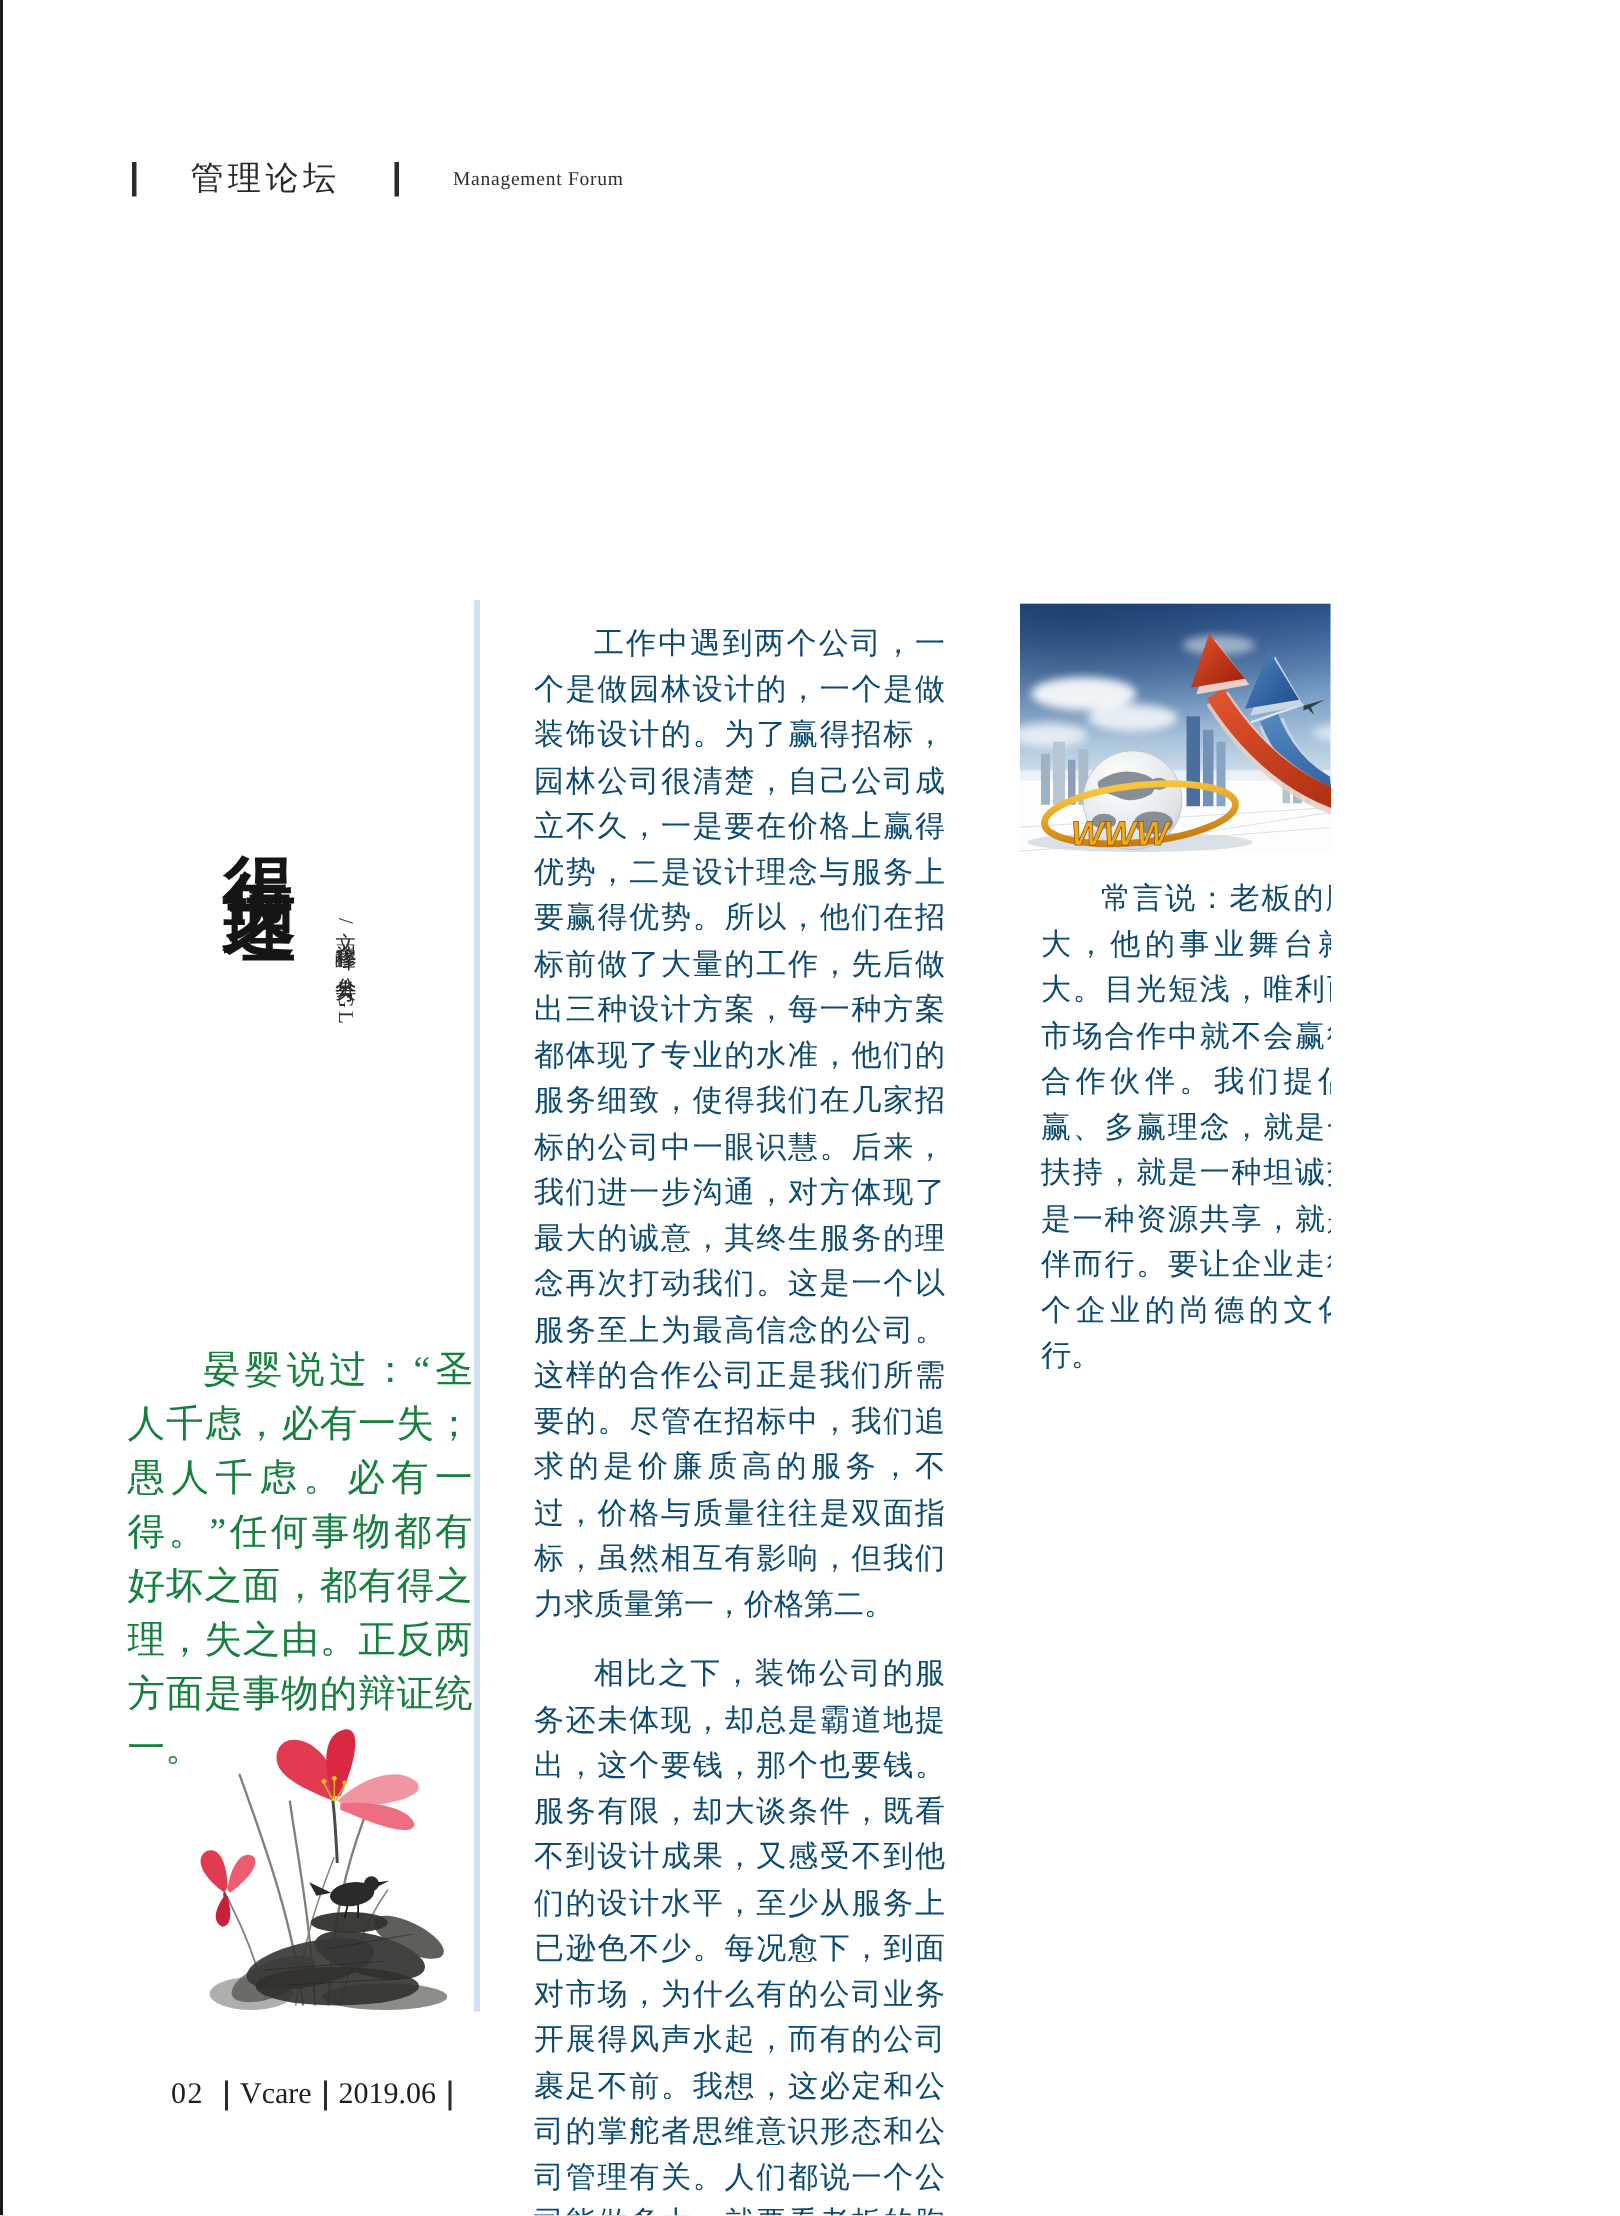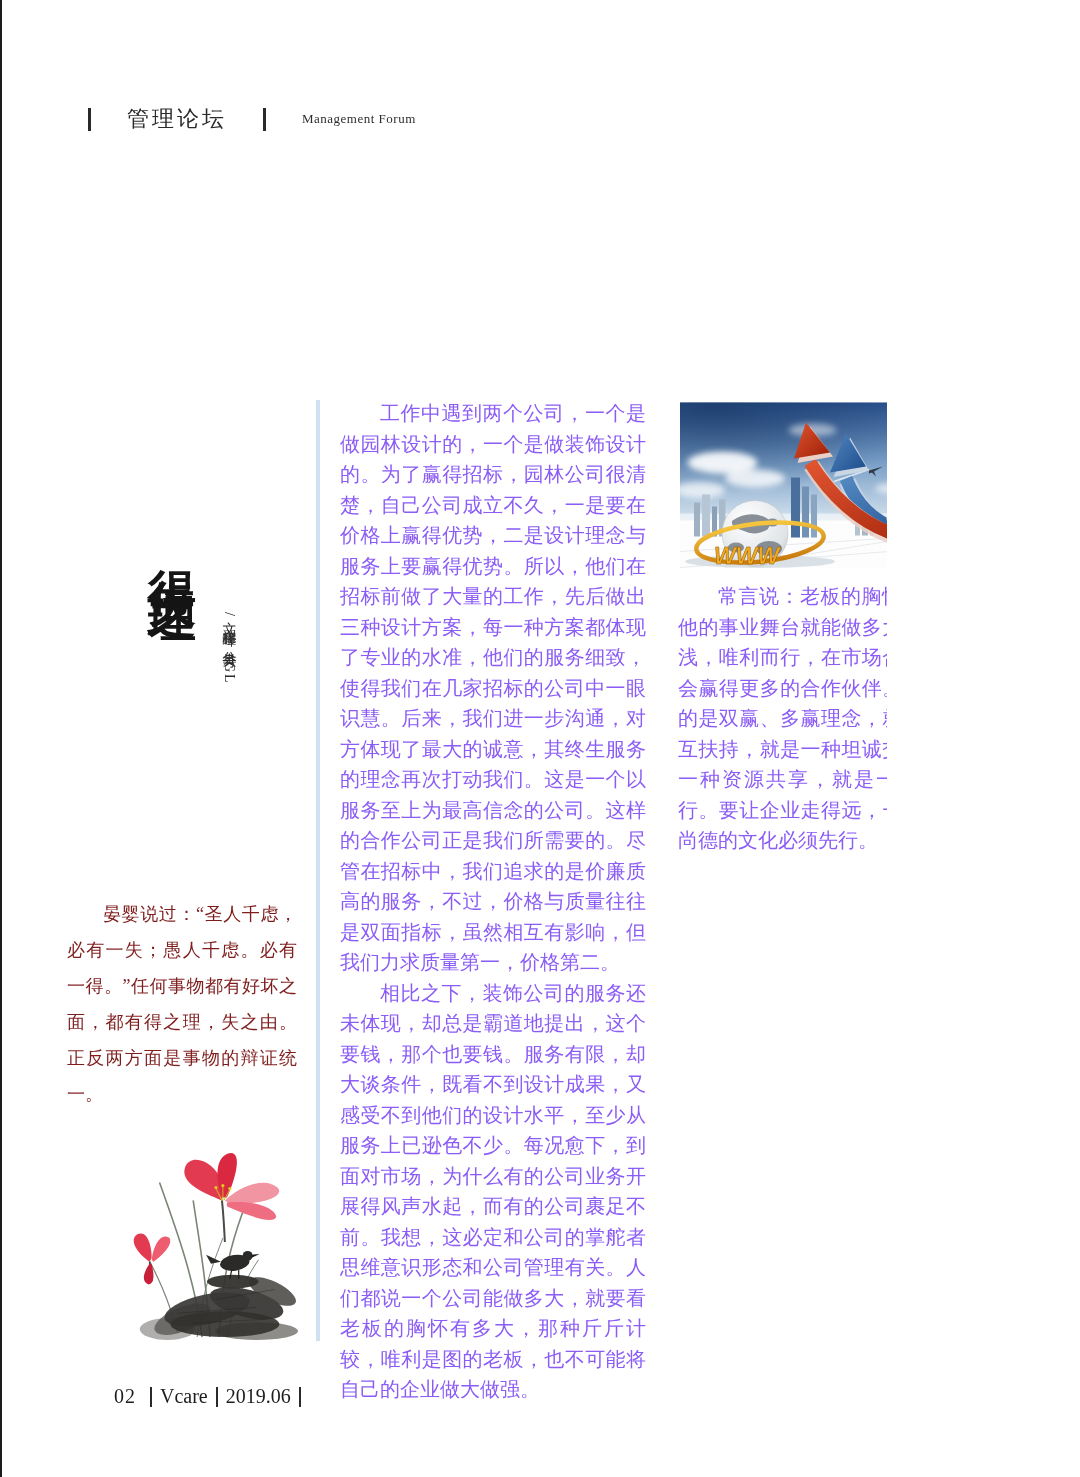--- a/index.html
+++ b/index.html
@@ -38,38 +38,38 @@
     font-family:"Liberation Sans","DejaVu Sans",sans-serif;
     font-weight:900;font-size:48px;letter-spacing:9px;color:#151515;
   }
   .byline-vert{
     position:absolute;left:220px;top:610px;height:230px;
     writing-mode:vertical-rl;text-orientation:mixed;
     font-size:14px;letter-spacing:2px;color:#2b2b2b;
   }
   
   .intro{
-    position:absolute;left:67px;top:896px;width:230px;
-    margin:0;font-size:18px;line-height:36px;
-    text-align:justify;text-indent:2em;color:#7f1d1d;
+    position:absolute;left:85px;top:896px;width:230px;
+    margin:0;font-size:25px;line-height:36px;
+    text-align:justify;text-indent:2em;color:#15803d;
   }
   
   .painting{
     position:absolute;left:108px;top:1143px;width:208px;height:198px;
   }
   
   .divider{
     position:absolute;left:316px;top:400px;width:4px;height:941px;
     background:#cfe1f2;
   }
   
   .col{position:absolute;top:398px;width:306px;}
   .col p{
-    margin:0;font-size:20px;line-height:30.5px;
-    text-align:justify;text-indent:2em;color:#8b5cf6;
+    margin:16px;font-size:20px;line-height:30.5px;
+    text-align:justify;text-indent:2em;color:#0c4a6e;
   }
   .col-middle{left:340px;}
   .col-right{left:678px;}
   .illustration{
     display:block;width:300px;height:166px;margin:4px 0 13px 2px;
   }
   
   .footer{
     position:absolute;left:100px;top:1385px;
     font-size:20px;color:#1d1d1d;display:flex;align-items:center;

